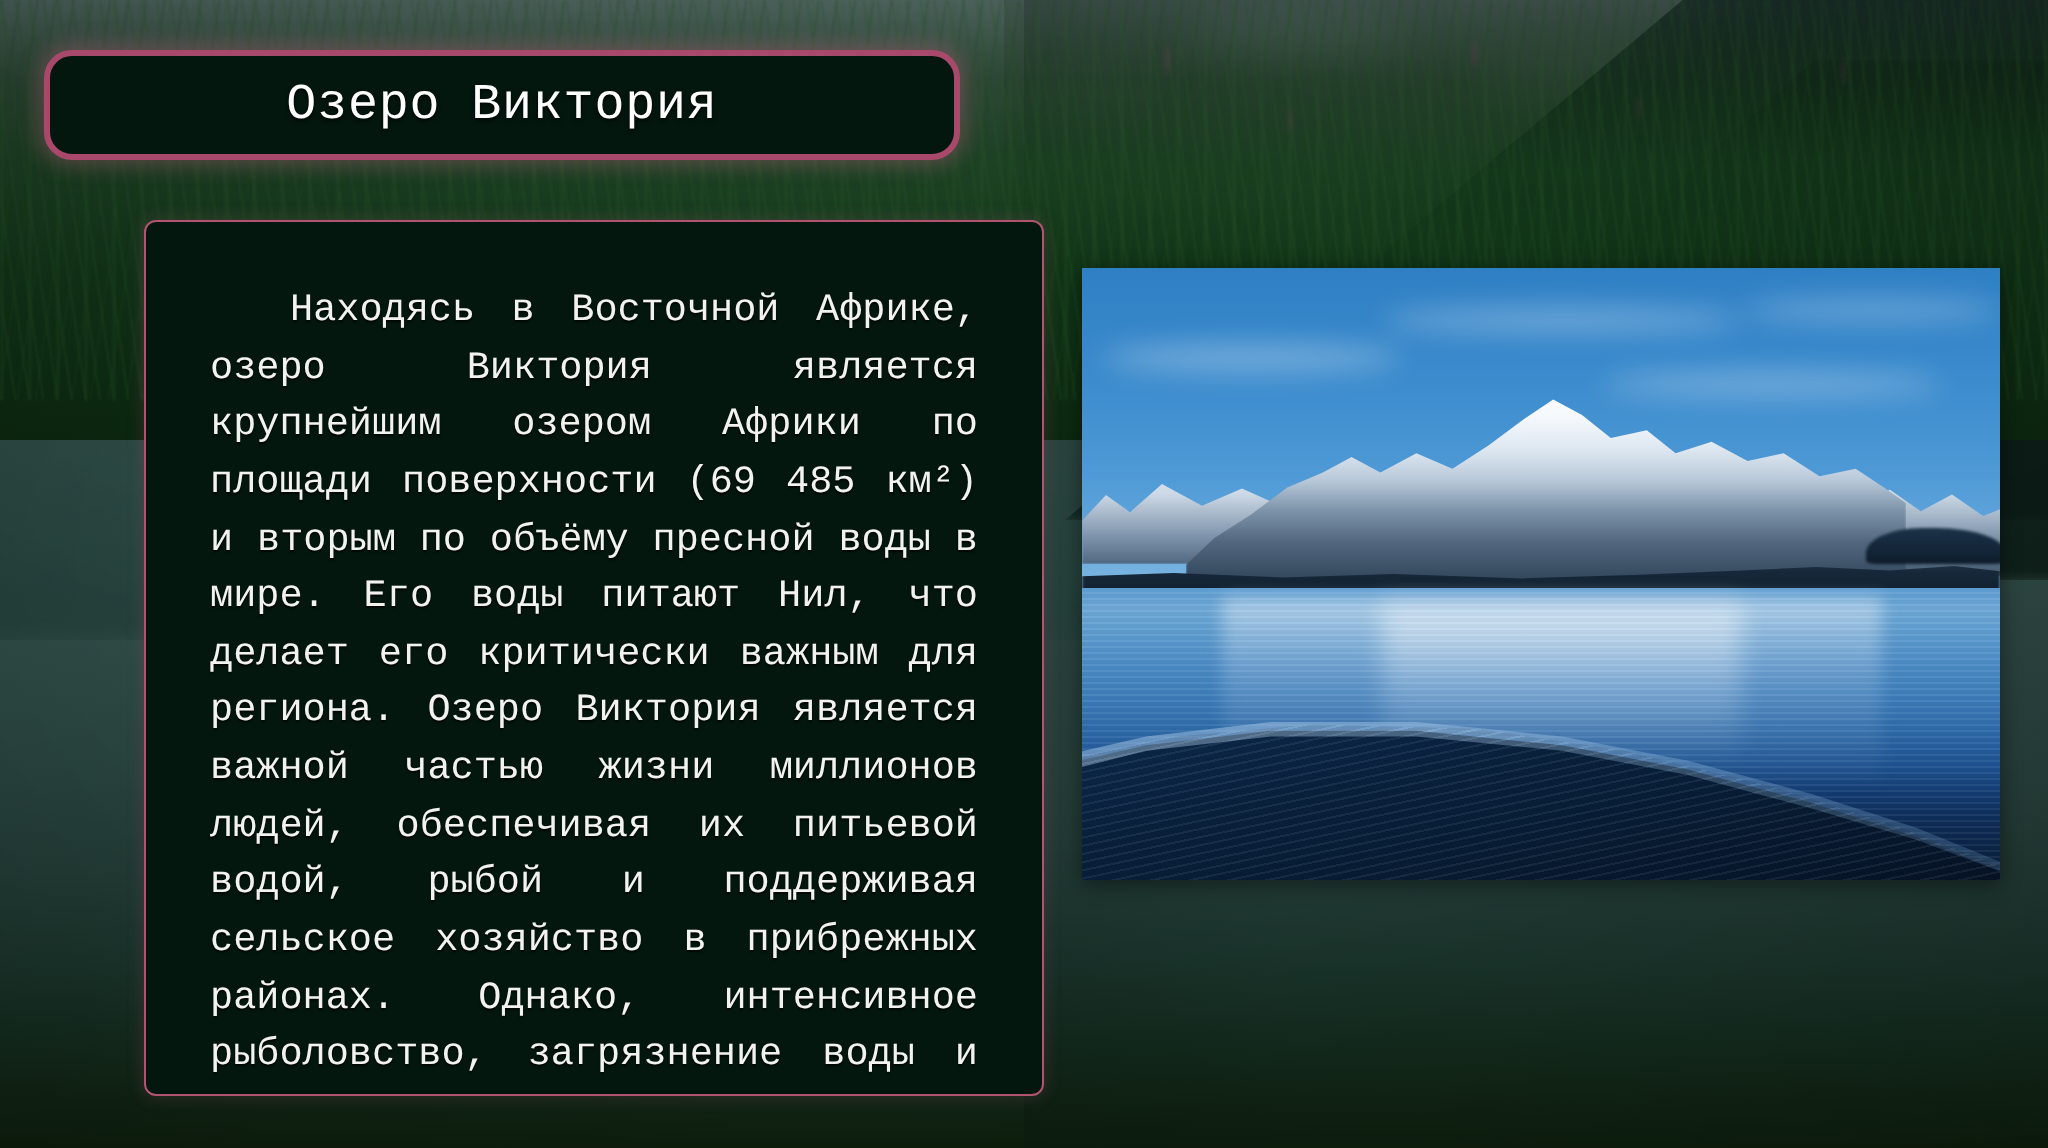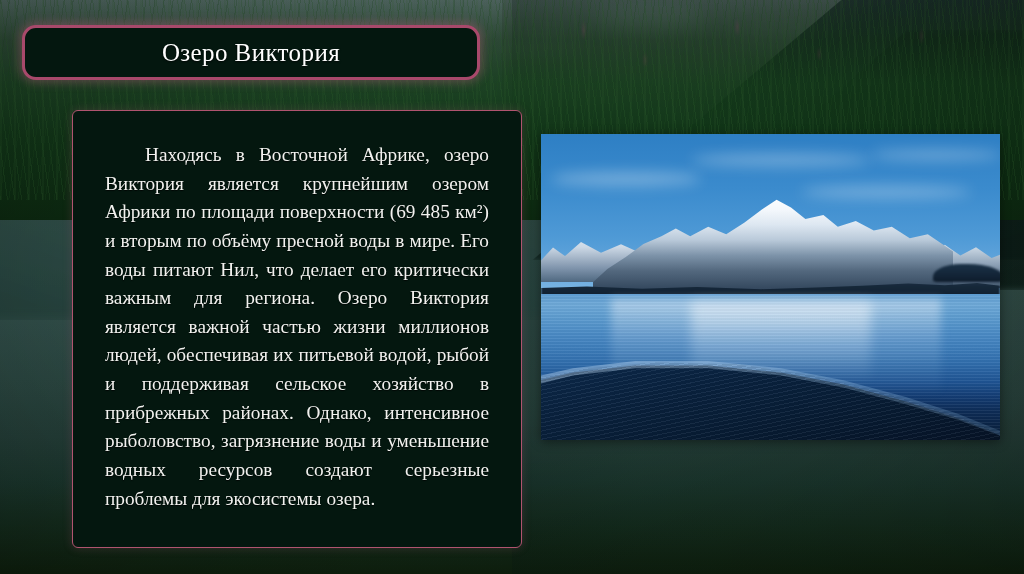--- a/index.html
+++ b/index.html
@@ -5,21 +5,21 @@
   html, body {
     margin: 0;
     padding: 0;
     background: #1d2a26;
   }
   #slide {
     position: relative;
     width: 1024px;
     height: 574px;
     overflow: hidden;
-    font-family: Liberation Serif, serif;
+    font-family: Liberation Mono, monospace;
     background: #14532d;
   }
 
   
   .bg-layer { position: absolute; inset: 0; }
 
   
   .bg-sky {
     background:
       linear-gradient(180deg,

